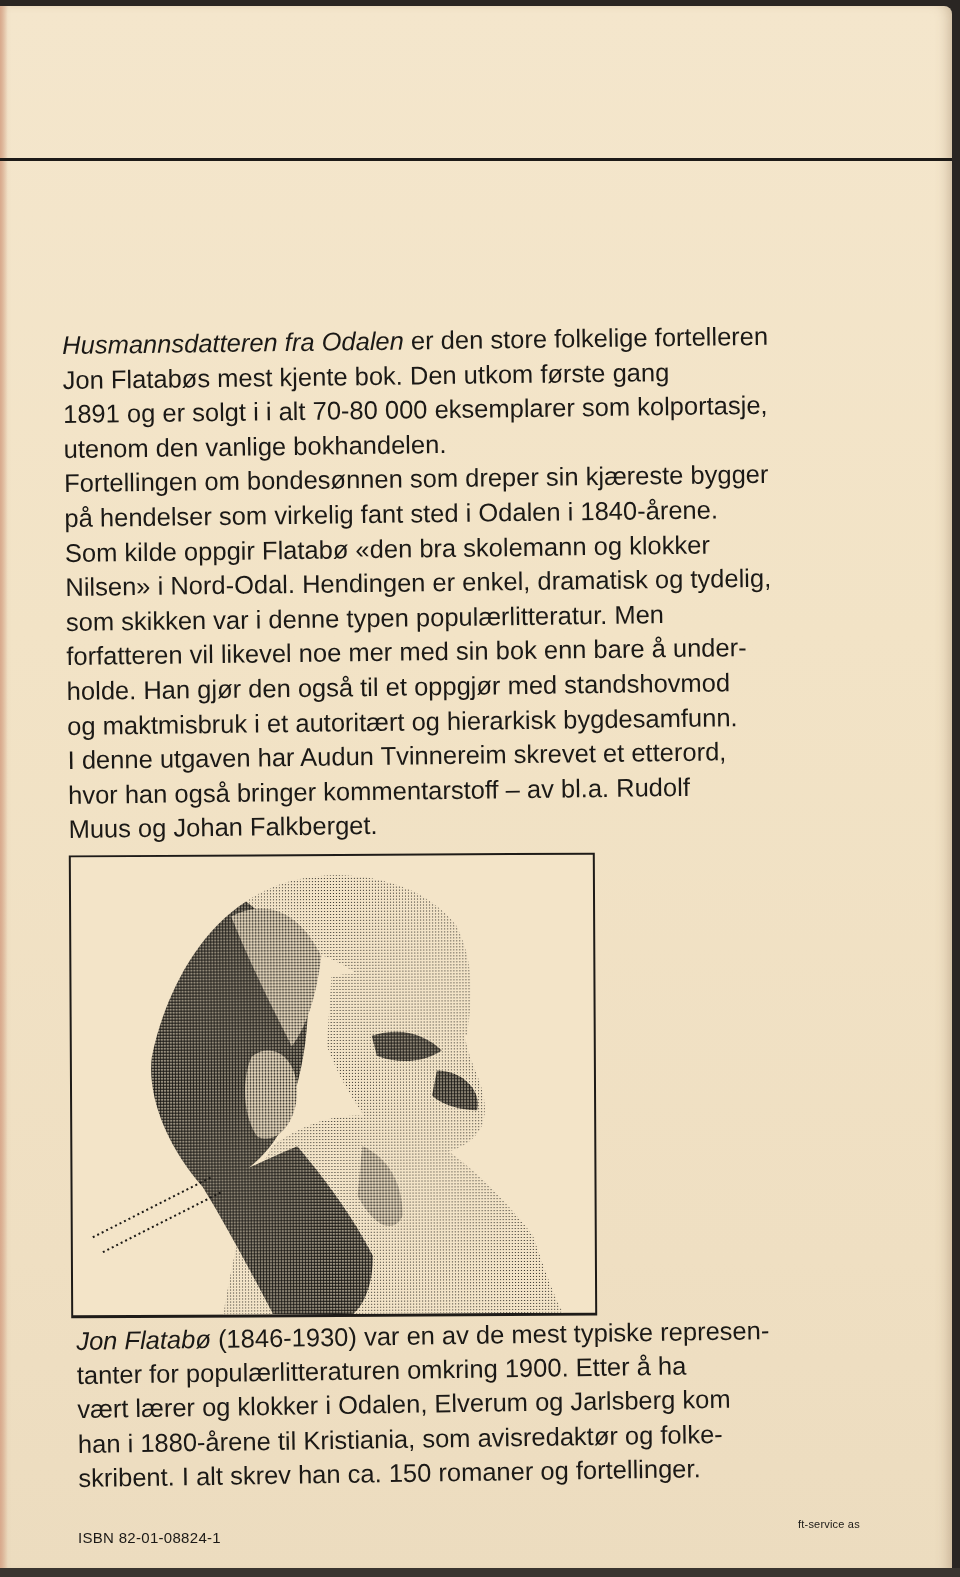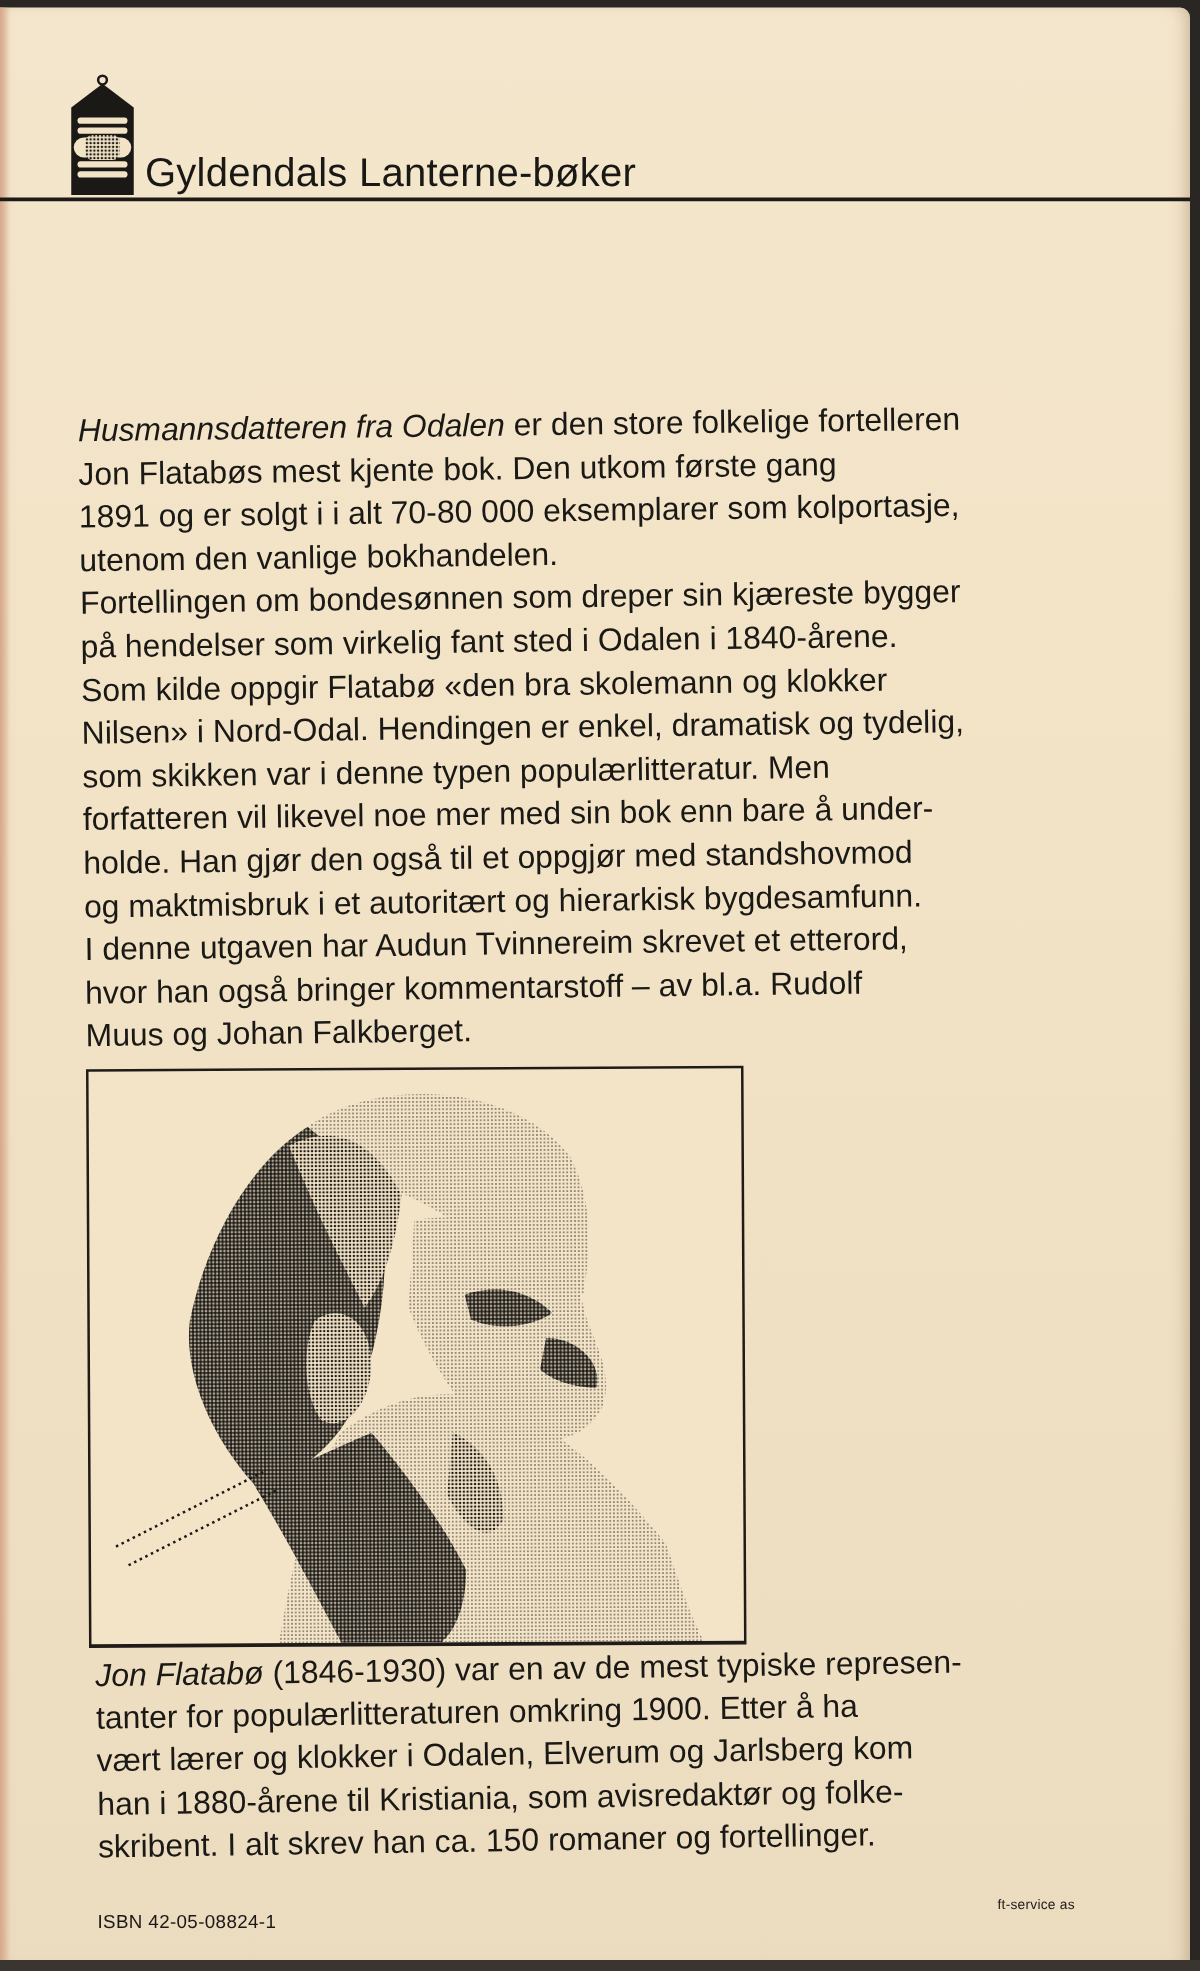--- a/index.html
+++ b/index.html
@@ -122,39 +122,20 @@
       width: 960px;
       height: 9px;
       background: #3a3530;
     }
   </style>
 </head>
 <body>
 
 <div class="cover">
 
-  <div class="header">
-    <svg class="logo" viewBox="0 0 52 102">
-      <defs>
-        <pattern id="dots" width="3" height="3" patternUnits="userSpaceOnUse">
-          <rect width="3" height="3" fill="#f2e3c6"></rect>
-          <circle cx="1.5" cy="1.5" r="1" fill="#1b1916"></circle>
-        </pattern>
-      </defs>
-      <circle cx="26" cy="8" r="3.5" fill="none" stroke="#1b1916" stroke-width="2"></circle>
-      <polygon points="26,11 1,30 1,100 51,100 51,30" fill="#1b1916"></polygon>
-      <rect x="6" y="38" width="40" height="5" rx="2.5" fill="#f2e3c6"></rect>
-      <rect x="6" y="46" width="40" height="5" rx="2.5" fill="#f2e3c6"></rect>
-      <rect x="3" y="54" width="46" height="16" rx="8" fill="#f2e3c6"></rect>
-      <rect x="12" y="52" width="28" height="20" rx="6" fill="url(#dots)"></rect>
-      <rect x="6" y="73" width="40" height="5" rx="2.5" fill="#f2e3c6"></rect>
-      <rect x="6" y="81" width="40" height="5" rx="2.5" fill="#f2e3c6"></rect>
-    </svg>
-    <div class="brand">Gyldendals Lanterne-bøker</div>
-  </div>
   <div class="rule"></div>
 
   <div class="blurb">
     <span class="line"><span class="italic">Husmannsdatteren fra Odalen</span><span> er den store folkelige fortelleren</span></span>
     <span class="line">Jon Flatabøs mest kjente bok. Den utkom første gang</span>
     <span class="line">1891 og er solgt i i alt 70-80 000 eksemplarer som kolportasje,</span>
     <span class="line">utenom den vanlige bokhandelen.</span>
     <span class="line">Fortellingen om bondesønnen som dreper sin kjæreste bygger</span>
     <span class="line">på hendelser som virkelig fant sted i Odalen i 1840-årene.</span>
     <span class="line">Som kilde oppgir Flatabø «den bra skolemann og klokker</span>
@@ -209,16 +190,16 @@
   </div>
 
   <div class="bio">
     <span class="line"><span class="italic">Jon Flatabø</span><span> (1846-1930) var en av de mest typiske represen-</span></span>
     <span class="line">tanter for populærlitteraturen omkring 1900. Etter å ha</span>
     <span class="line">vært lærer og klokker i Odalen, Elverum og Jarlsberg kom</span>
     <span class="line">han i 1880-årene til Kristiania, som avisredaktør og folke-</span>
     <span class="line">skribent. I alt skrev han ca. 150 romaner og fortellinger.</span>
   </div>
 
-  <div class="isbn">ISBN 42-05-08824-1</div>
+  <div class="isbn">ISBN 82-01-08824-1</div>
   <div class="printer">ft-service as</div>
 </div>
 <div class="bottom-edge"></div>
 
 </body></html>

